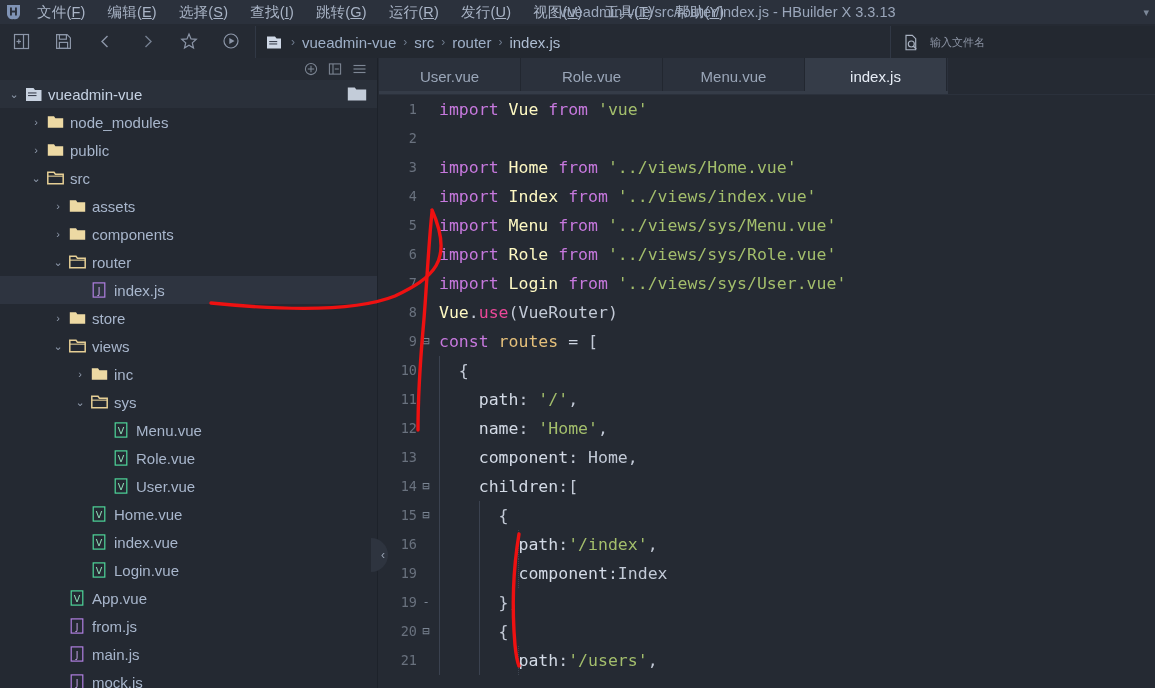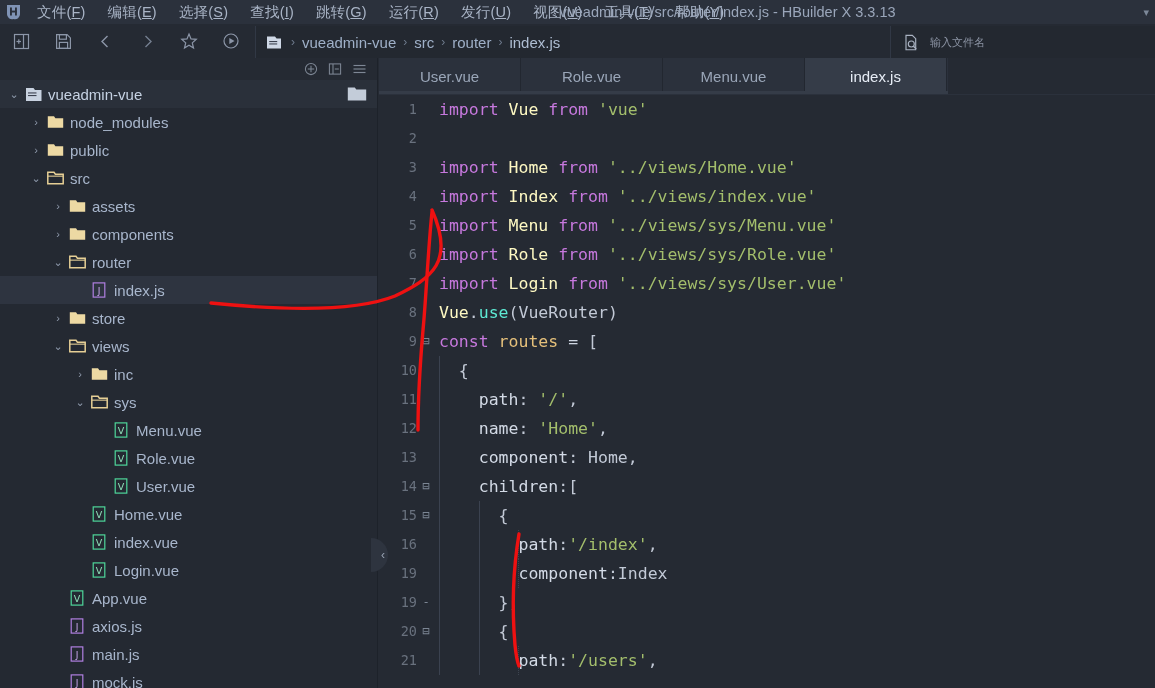--- a/index.html
+++ b/index.html
@@ -129,21 +129,21 @@
   .ctext { padding-left:60px; }
   .guide {
     position:absolute; top:0; width:1px; height:29px; background:#3b4250;
   }
   .guide.dotted { background:none; border-left:1px dotted #3d4450; }
 
   
   .t-kw   { color:#c678dd; }
   .t-id   { color:#fef9c3; }
   .t-str  { color:#a3be6c; }
-  .t-fn   { color:#5eead4; }
+  .t-fn   { color:#ec4899; }
   .t-plain{ color:#c2c9d6; }
   .t-prop { color:#d3dae6; }
   .t-punc { color:#c2c9d6; }
   .t-var  { color:#e5c07b; }
   .t-op   { color:#cfd6e2; }
 
   
   .collapse-handle {
     position:absolute; left:-8px; top:480px; width:17px; height:34px;
     background:#2e343f; border-radius:0 18px 18px 0;
@@ -466,21 +466,21 @@
           <span class="label">App.vue</span>
         </div>
         <div class="row" style="padding-left: 50px;">
           <span class="arrow none"></span>
           <span class="ficon">
             <svg width="14" height="16" viewBox="0 0 14 16">
               <rect x="1.2" y="0.9" width="11.6" height="14.2" fill="none" stroke="#b07fe0" stroke-width="1.2"></rect>
               <text x="7" y="11.6" font-size="9" fill="#c9a6ee" text-anchor="middle" font-family="DejaVu Sans, sans-serif">J</text>
             </svg>
           </span>
-          <span class="label">axios.js</span>
+          <span class="label">from.js</span>
         </div>
         <div class="row" style="padding-left: 50px;">
           <span class="arrow none"></span>
           <span class="ficon">
             <svg width="14" height="16" viewBox="0 0 14 16">
               <rect x="1.2" y="0.9" width="11.6" height="14.2" fill="none" stroke="#b07fe0" stroke-width="1.2"></rect>
               <text x="7" y="11.6" font-size="9" fill="#c9a6ee" text-anchor="middle" font-family="DejaVu Sans, sans-serif">J</text>
             </svg>
           </span>
           <span class="label">main.js</span>

